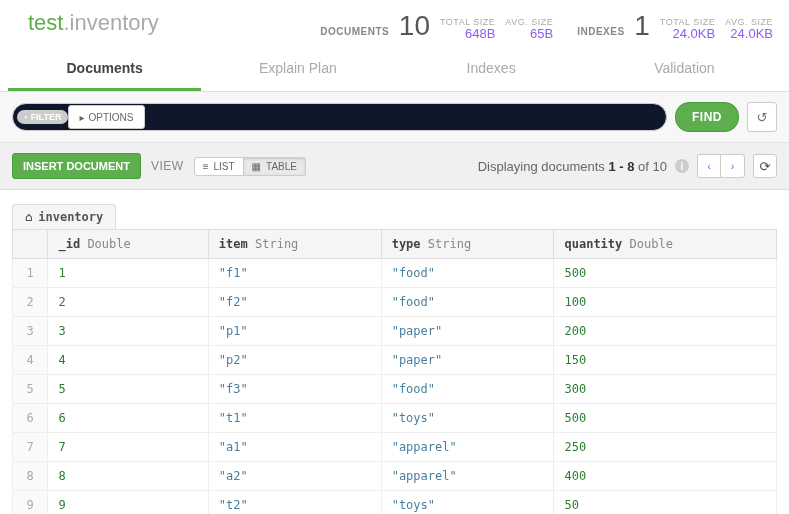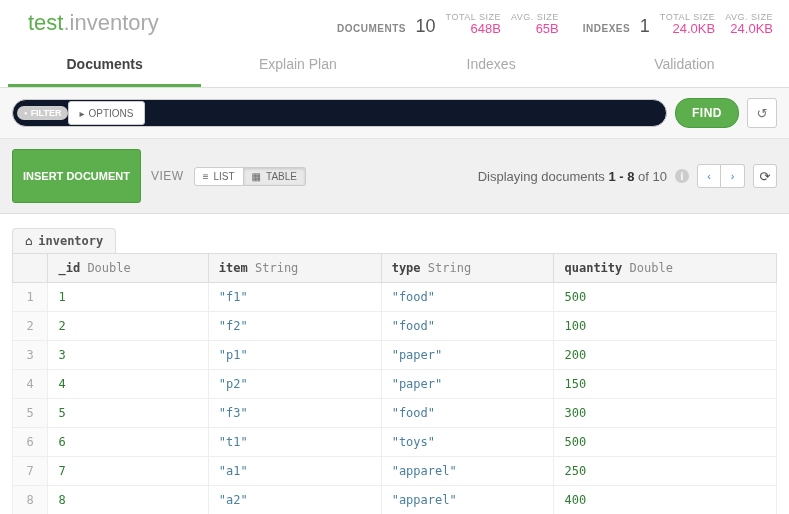--- a/index.html
+++ b/index.html
@@ -5,36 +5,36 @@
 * { box-sizing: border-box; margin: 0; padding: 0; }
 body { font-family: -apple-system, BlinkMacSystemFont, "Segoe UI", Helvetica, Arial, sans-serif; font-size: 13px; color: #333; background: #fff; width: 789px; }
 .header { display: flex; align-items: flex-start; padding: 10px 16px 0 16px; }
 .ns { font-size: 22px; font-weight: 400; color: #aaa; margin-left: 12px; }
 .ns .db { color: #5caf4c; }
 .stats { margin-left: auto; display: flex; gap: 24px; align-items: flex-end; padding-top:2px;}
 .statgrp { display: flex; align-items: flex-end; gap: 10px; }
 .stat { text-align: right; }
 .stat .lbl { font-size: 9px; letter-spacing: 0.5px; color: #aaa; text-transform: uppercase; }
 .stat .val { font-size: 20px; color: #555; line-height:1;}
-.stat.small .val { font-size: 13px; color: #ec4899; }
+.stat.small .val { font-size: 13px; color: #8b5cf6; }
 .stat.big .lbl { display:inline; font-size:10px; color:#888; font-weight:600;}
-.stat.big .val { display:inline; margin-left:6px; font-size:18px; color:#555;}
+.stat.big .val { display:inline; margin-left:6px; font-size:28px; color:#555;}
 .tabs { display: flex; border-bottom: 1px solid #ddd; margin-top: 10px; padding: 0 8px;}
 .tab { flex:1; text-align:center; padding: 10px 0 12px; font-size: 14px; color: #aaa; cursor: pointer; }
 .tab.active { color: #444; font-weight: 600; border-bottom: 3px solid #5caf4c; }
 .filterbar { display: flex; align-items: center; gap: 8px; padding: 10px 12px; background: #f7f7f7; border-bottom: 1px solid #e5e5e5; }
 .filterbox { flex:1; display:flex; align-items:center; background:#0f172a; border:1px solid #ccc; border-radius:14px; height:28px; padding:0 4px 0 4px;}
 .filterbadge { background:#ccc; color:#fff; font-size:9px; font-weight:700; padding:2px 7px; border-radius:10px; display:flex; align-items:center; gap:3px;}
 .filterbadge::before { content:"●"; font-size:6px; opacity:0.8;}
 .filterinput { flex:1; border:none; outline:none; font-family:Menlo,Consolas,monospace; font-size:12px; color:#999; padding:0 8px; background:transparent;}
 .optbtn { background:#fff; border:1px solid #ccc; border-radius:3px; height:24px; padding:0 10px; font-size:10px; color:#666; display:flex; align-items:center; gap:4px;}
 .findbtn { background:#5caf4c; border:1px solid #4a9a3e; color:#fff; font-weight:700; font-size:12px; height:30px; padding:0 16px; border-radius:14px; letter-spacing:0.5px;}
 .resetbtn { background:#fff; border:1px solid #ccc; border-radius:3px; width:30px; height:30px; display:flex; align-items:center; justify-content:center; color:#777;}
 .toolbar { display:flex; align-items:center; padding:10px 12px; background:#f0f0f0; border-bottom:1px solid #ddd; gap:10px;}
-.insertbtn { background:#5caf4c; border:1px solid #4a9a3e; color:#fff; font-weight:700; font-size:11px; padding:20px 10px; border-radius:3px;}
+.insertbtn { background:#5caf4c; border:1px solid #4a9a3e; color:#fff; font-weight:700; font-size:11px; padding:6px 10px; border-radius:3px;}
 .viewlbl { font-size:12px; color:#888; letter-spacing:0.5px;}
 .seg { display:flex;}
 .segbtn { background:#fff; border:1px solid #ccc; padding:3px 8px; font-size:10px; color:#666; display:flex; align-items:center; gap:5px;}
 .segbtn:first-child { border-radius:3px 0 0 3px; }
 .segbtn:last-child { border-radius:0 3px 3px 0; border-left:none;}
 .segbtn.active { background:#e9e9e9; box-shadow: inset 0 1px 3px rgba(0,0,0,0.15);}
 .pager { margin-left:auto; display:flex; align-items:center; gap:8px; font-size:13px; color:#666;}
 .pager b { color:#333; font-weight:600;}
 .pgbtns { display:flex; }
 .pgbtn { width:24px; height:24px; border:1px solid #ccc; background:#fff; display:flex; align-items:center; justify-content:center; color:#3b82f6; font-size:11px;}

